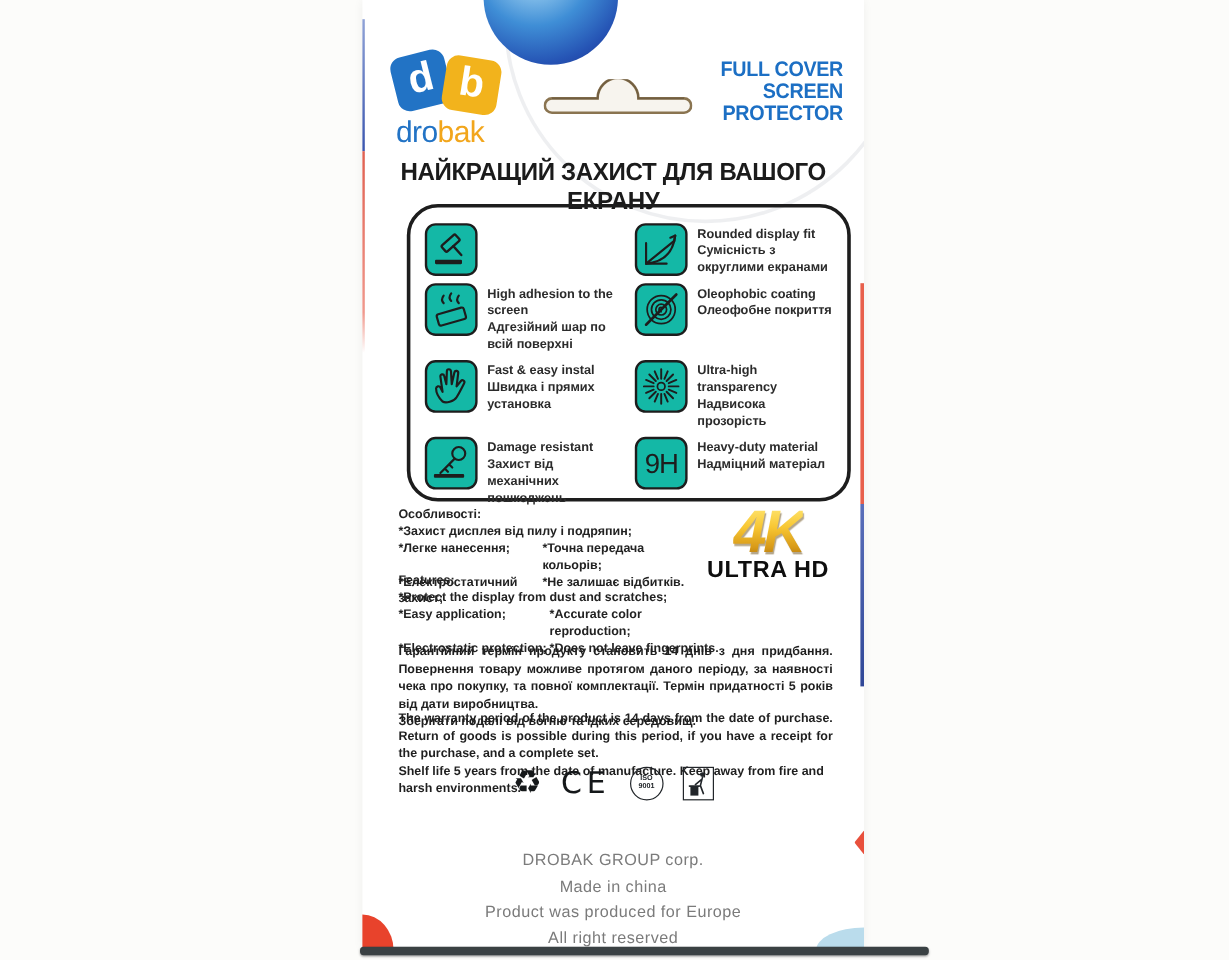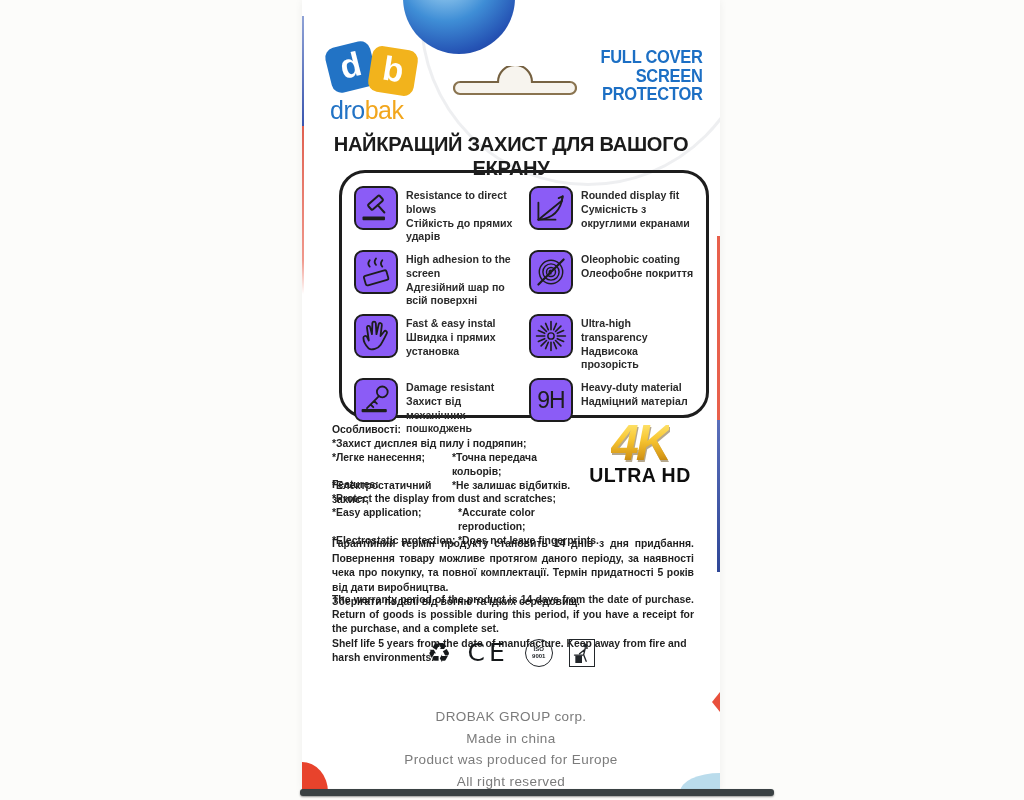--- a/index.html
+++ b/index.html
@@ -45,21 +45,21 @@
   
   .feature-box{
     position:absolute;left:37px;top:170px;width:370px;height:248px;box-sizing:border-box;
     border:3px solid #1d1d1d;border-radius:26px;
     padding:13px 8px 8px 12px;
     display:grid;grid-template-columns:1fr 1fr;grid-auto-rows:1fr;column-gap:6px;row-gap:6px;
   }
   .feat{display:flex;gap:8px;align-items:flex-start;}
   .feat-icon{
     flex:0 0 auto;width:44px;height:44px;box-sizing:border-box;border:2.5px solid #1d1d1d;border-radius:9px;
-    display:flex;align-items:center;justify-content:center;background:#8b5cf6;text-align:center;
+    display:flex;align-items:center;justify-content:center;background:#14b8a6;text-align:center;
   }
   .feat-icon svg{width:36px;height:36px;}
   .feat-icon.nineh{font-size:23px;font-weight:500;color:#1d1d1d;letter-spacing:-1px;}
   .feat-text{font-size:10.6px;font-weight:700;color:#2b2b2b;line-height:1.3;padding-top:3px;}
   .feat-text .en{display:block;}
   .feat-text .ua{display:block;}
   
   .bullets{position:absolute;left:30px;width:256px;font-size:10.4px;font-weight:700;color:#222;line-height:1.35;}
   .bullets.ua{top:423px;}
   .bullets.en{top:478px;width:272px;}
@@ -146,24 +146,20 @@
 
     <div class="feat">
       <div class="feat-icon">
         <svg viewBox="0 0 40 40" fill="none" stroke="#1d1d1d" stroke-width="2.2" stroke-linecap="round">
           <rect x="5" y="29.5" width="25" height="4" fill="#1d1d1d" stroke="none" rx="1"></rect>
           <g transform="rotate(-42 21 15)">
             <rect x="12" y="9.5" width="17" height="7.5" rx="1.5"></rect>
             <path d="M20.5 17 v11"></path>
           </g>
         </svg>
-      </div>
-      <div class="feat-text">
-        <span class="en">Resistance to direct blows</span>
-        <span class="ua">Стійкість до прямих ударів</span>
       </div>
     </div>
 
     <div class="feat">
       <div class="feat-icon">
         <svg viewBox="0 0 40 40" fill="none" stroke="#1d1d1d" stroke-width="2" stroke-linecap="round">
           <path d="M6 33 Q30 31 33 7"></path>
           <path d="M33 7 l-4.5 2 M33 7 l-1 5"></path>
           <path d="M6 33 L32 12"></path>
           <path d="M6 33 L6 14 M6 33 L25 33"></path>

